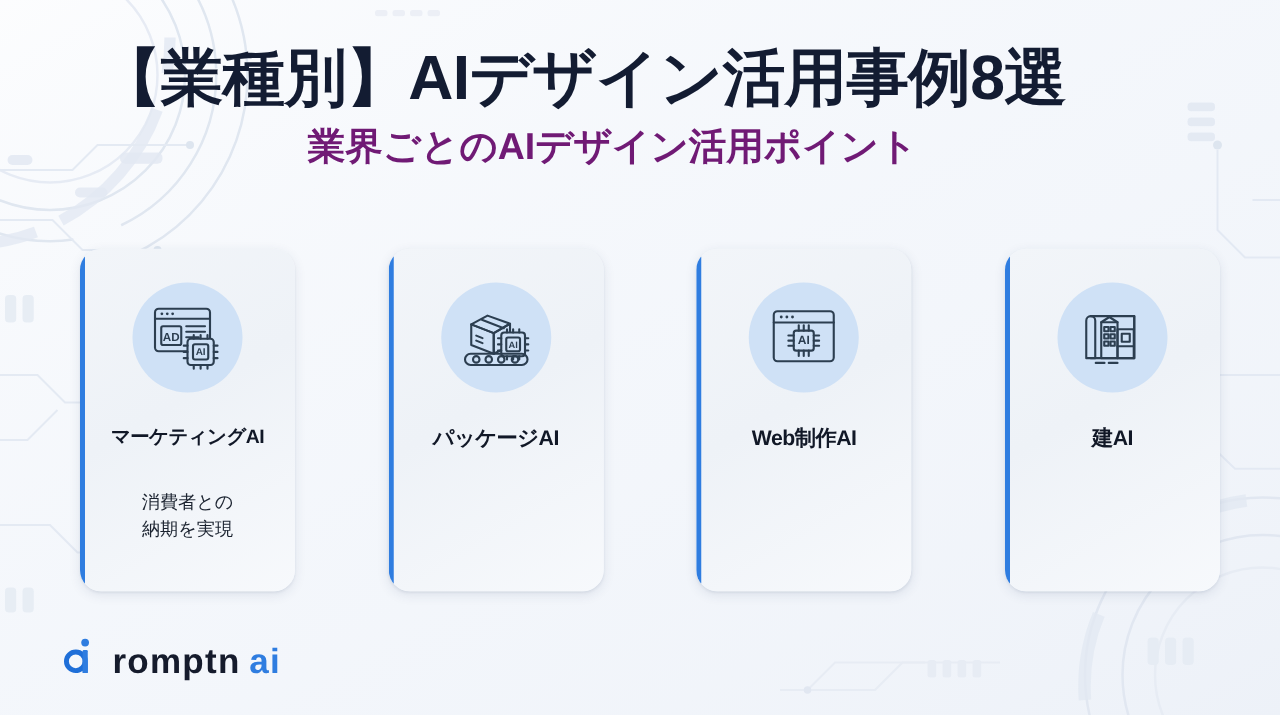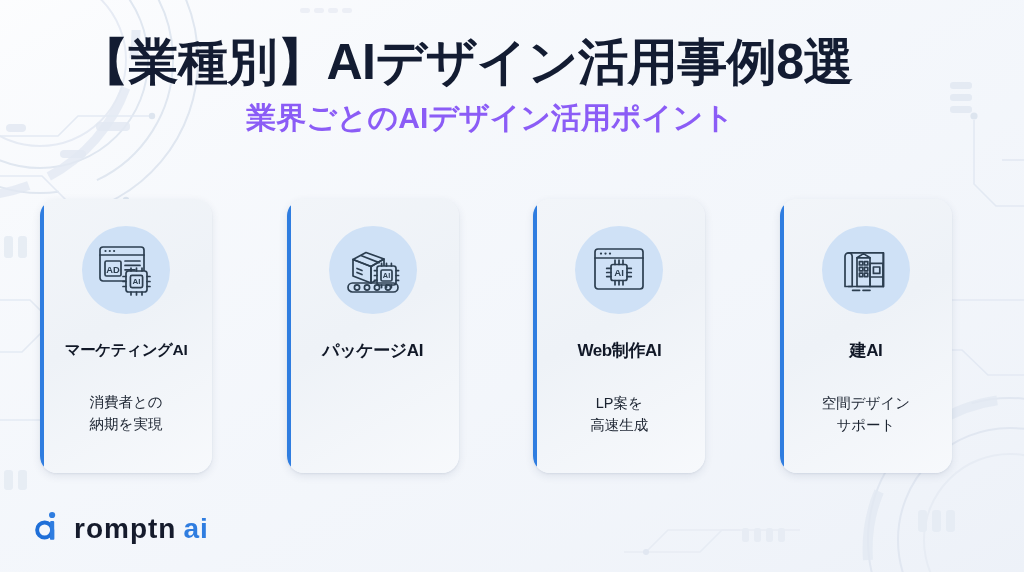--- a/index.html
+++ b/index.html
@@ -48,21 +48,21 @@
     font-weight:bold;
     letter-spacing:0px;
     color:#2b7ce2;
     line-height:1.2;
     white-space:nowrap;
   }
 
   
   .cards{
     position:absolute;
-    left:40px; top:199px;
+    left:64px; top:199px;
     width:912px; height:274px;
     display:flex;
     justify-content:space-between;
     align-items:stretch;
     gap:14px;
   }
 
   .card{
     position:relative;
     width:172px;
@@ -114,21 +114,21 @@
     font-size:14.5px;
     color:#1b2330;
     text-align:center;
     line-height:1.52;
   }
   .card-desc span{ display:block; white-space:nowrap; }
 
   
   .brand{
     position:absolute;
-    left:31px; bottom:22px;
+    left:47px; bottom:22px;
     display:flex;
     align-items:center;
     gap:11px;
   }
   .brand-mark{ display:block; }
   .brand-text{
     font-size:28px;
     font-weight:bold;
     letter-spacing:1px;
     line-height:1;
@@ -234,21 +234,21 @@
     <rect x="314" y="8" width="10" height="5" rx="2"></rect>
     <rect x="328" y="8" width="10" height="5" rx="2"></rect>
     <rect x="342" y="8" width="10" height="5" rx="2"></rect>
   </g>
 </svg>
 
 <div class="stage">
 
   <div class="header">
     <div class="title" style="color: rgb(19, 28, 50);">【業種別】AIデザイン活用事例8選</div>
-    <div class="subtitle" style="color: #8b5cf6; padding-left: 48px;">業界ごとのAIデザイン活用ポイント</div>
+    <div class="subtitle" style="color: #701a75; padding-left: 48px;">業界ごとのAIデザイン活用ポイント</div>
   </div>
 
   <div class="cards">
 
     <div class="card">
       <span class="accent" style="background: rgb(47, 125, 224);"></span>
       <div class="icon-circle" style="background: rgb(207, 225, 246);">
         <span>
           <svg width="58" height="54" viewBox="0 0 58 54" fill="none" stroke="#2c3e50" stroke-width="1.7" stroke-linecap="round" stroke-linejoin="round">
             <rect x="3" y="4" width="44" height="34" rx="3"></rect>
@@ -314,24 +314,20 @@
             <circle cx="13.5" cy="8.6" r="1.15" fill="#2c3e50" stroke="none"></circle>
             <circle cx="18" cy="8.6" r="1.15" fill="#2c3e50" stroke="none"></circle>
             <rect x="19" y="19.5" width="16" height="16" rx="2"></rect>
             <text x="27" y="30.6" font-family="Liberation Sans, sans-serif" font-size="9.6" font-weight="bold" fill="#2c3e50" stroke="none" text-anchor="middle">AI</text>
             <path d="M23 19.5v-4.3M27 19.5v-4.3M31 19.5v-4.3M23 35.5v4.3M27 35.5v4.3M31 35.5v4.3
                      M19 23.4h-4.3M19 27.5h-4.3M19 31.6h-4.3M35 23.4h4.3M35 27.5h4.3M35 31.6h4.3"></path>
           </svg>
         </span>
       </div>
       <div class="card-title">Web制作AI</div>
-      <div class="card-desc">
-        <span>LP案を</span>
-        <span>高速生成</span>
-      </div>
     </div>
 
 
     <div class="card">
       <span class="accent" style="background: rgb(47, 125, 224);"></span>
       <div class="icon-circle" style="background: rgb(207, 225, 246);">
         <span>
           <svg width="58" height="52" viewBox="0 0 58 52" fill="none" stroke="#2c3e50" stroke-width="1.7" stroke-linecap="round" stroke-linejoin="round">
 
             <path d="M8 12.5c0-2 1.6-3.6 3.6-3.6s3.6 1.6 3.6 3.6v30H8z"></path>
@@ -349,24 +345,20 @@
             <path d="M33 19.4h13v23.1H33z"></path>
             <path d="M36.4 23h6.4v6.4h-6.4z"></path>
             <path d="M33 33h13"></path>
 
             <path d="M15.6 46.3h7M26 46.3h7"></path>
             <path d="M46.4 8.9v33.6"></path>
           </svg>
         </span>
       </div>
       <div class="card-title">建AI</div>
-      <div class="card-desc">
-        <span>空間デザイン</span>
-        <span>サポート</span>
-      </div>
     </div>
 
   </div>
 
   <div class="brand">
     <span class="brand-mark">
       <svg width="32" height="38" viewBox="0 0 32 38" fill="none" xmlns="http://www.w3.org/2000/svg">
 
         <path d="M13.6 12.6a9.4 9.4 0 1 0 0 18.8c2.1 0 4-.7 5.5-1.9v1.9h4.1V22
                  a9.4 9.4 0 0 0-9.6-9.4zm0 14.9a5.5 5.5 0 1 1 0-11 5.5 5.5 0 0 1 0 11z" fill="#1f6fd8"></path>

